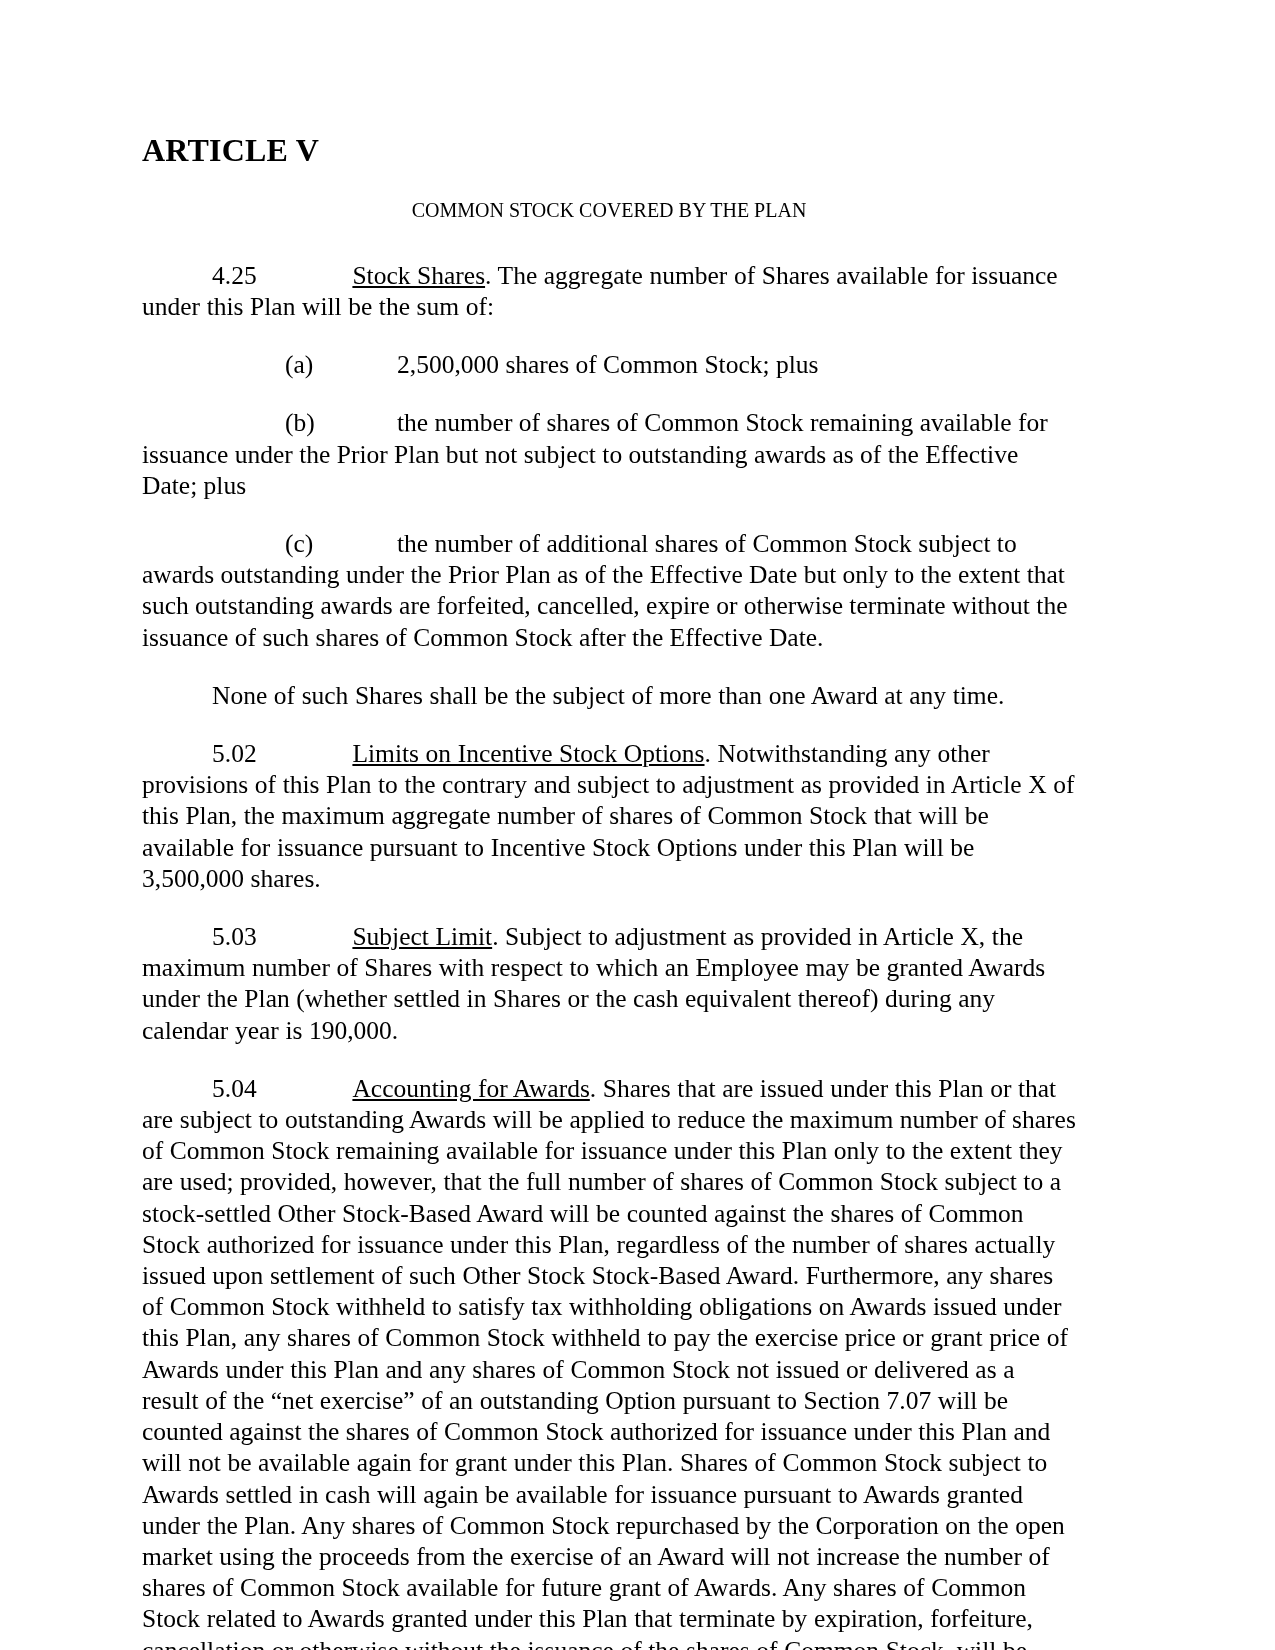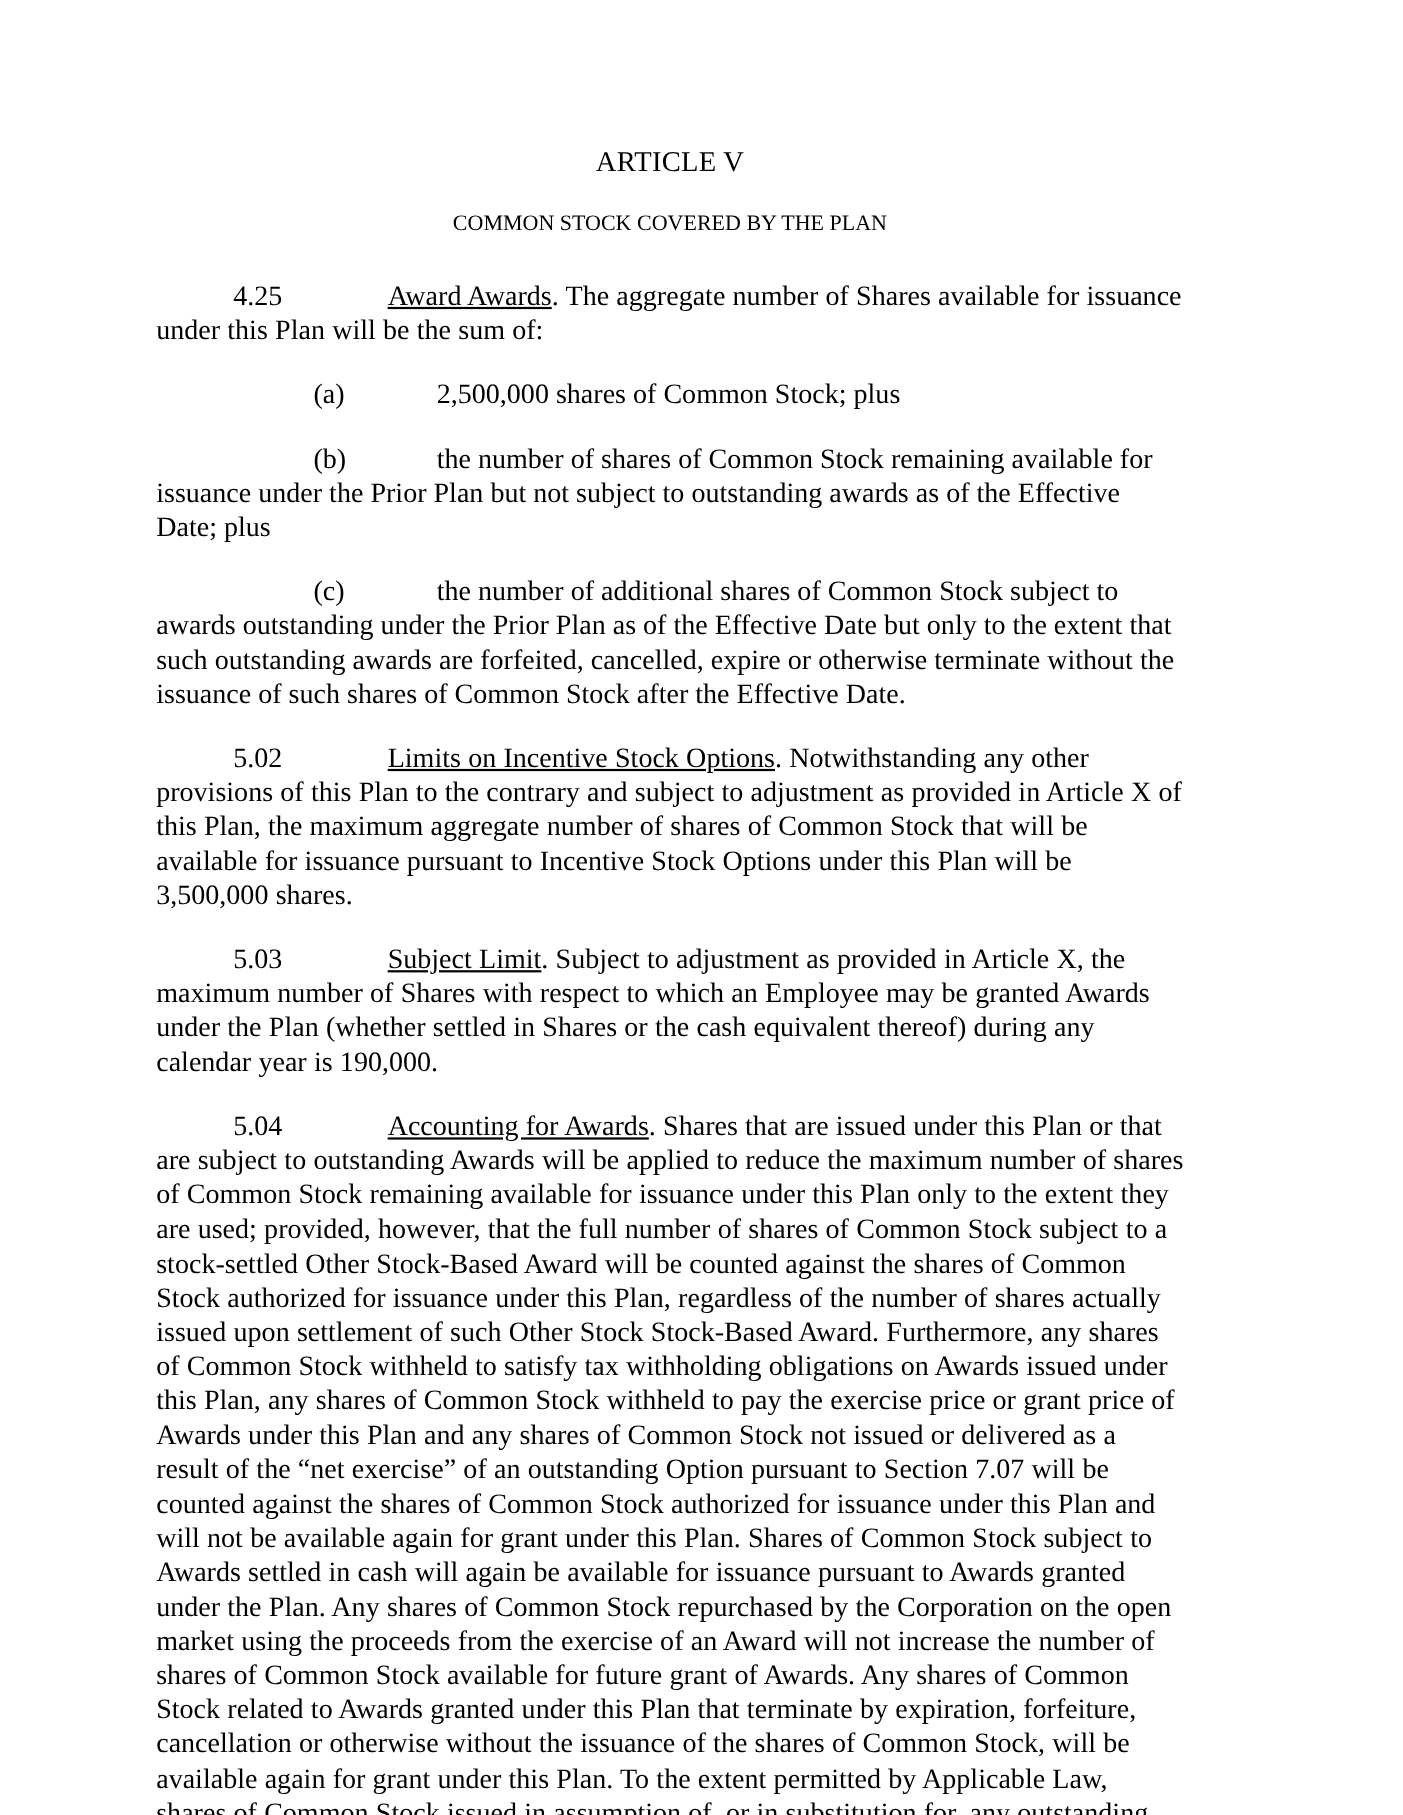--- a/index.html
+++ b/index.html
@@ -21,23 +21,22 @@
     overflow: hidden;
     box-sizing: border-box;
   }
   .content {
     position: absolute;
     left: 142px;
     top: 132px;
     width: 934px;
   }
   .doc-title {
-    text-align: center;
-    font-weight: normal;
-    font-size: 26px;
+    font-weight: bold;
+    font-size: 32px;
     line-height: 1.15;
     letter-spacing: 0.2px;
     margin: 0 0 30px 0;
   }
   .doc-subtitle {
     text-align: center;
     font-weight: normal;
     font-size: 20px;
     line-height: 1.15;
     margin: 0 0 38px 0;
@@ -74,35 +73,38 @@
 <body>
 
 <div class="page">
   <div class="content">
 
     <h1 class="doc-title">ARTICLE V</h1>
 
     <h2 class="doc-subtitle">COMMON STOCK COVERED BY THE PLAN</h2>
 
     <p class="body-para">
-      <span class="sec-num">4.25</span><span class="sec-num">		</span><span class="sec-title">Award Awards</span><span>.  The aggregate number of Shares available for issuance under this Plan will be the sum of:</span>
+      <span class="sec-num">4.25</span><span class="sec-num">		</span><span class="sec-title">Stock Shares</span><span>.  The aggregate number of Shares available for issuance under this Plan will be the sum of:</span>
     </p>
 
     <p class="sub-clause">
       <span class="clause-letter">(a)</span><span class="clause-letter">		</span><span>2,500,000 shares of Common Stock; plus</span>
     </p>
 
     <p class="sub-clause">
       <span class="clause-letter">(b)</span><span class="clause-letter">		</span><span>the number of shares of Common Stock remaining available for issuance under the Prior Plan but not subject to outstanding awards as of the Effective Date; plus</span>
     </p>
 
     <p class="sub-clause">
       <span class="clause-letter">(c)</span><span class="clause-letter">		</span><span>the number of additional shares of Common Stock subject to awards outstanding under the Prior Plan as of the Effective Date but only to the extent that such outstanding awards are forfeited, cancelled, expire or otherwise terminate without the issuance of such shares of Common Stock after the Effective Date.</span>
     </p>
 
+    <p class="body-para no-indent">
+      <span>None of such Shares shall be the subject of more than one Award at any time.</span>
+    </p>
 
     <p class="body-para">
       <span class="sec-num">5.02</span><span class="sec-num">		</span><span class="sec-title">Limits on Incentive Stock Options</span><span>.  Notwithstanding any other provisions of this Plan to the contrary and subject to adjustment as provided in Article X of this Plan, the maximum aggregate number of shares of Common Stock that will be available for issuance pursuant to Incentive Stock Options under this Plan will be 3,500,000 shares.</span>
     </p>
 
     <p class="body-para">
       <span class="sec-num">5.03</span><span class="sec-num">		</span><span class="sec-title">Subject Limit</span><span>.  Subject to adjustment as provided in Article X, the maximum number of Shares with respect to which an Employee may be granted Awards under the Plan (whether settled in Shares or the cash equivalent thereof) during any calendar year is 190,000.</span>
     </p>
 
     <p class="body-para">

